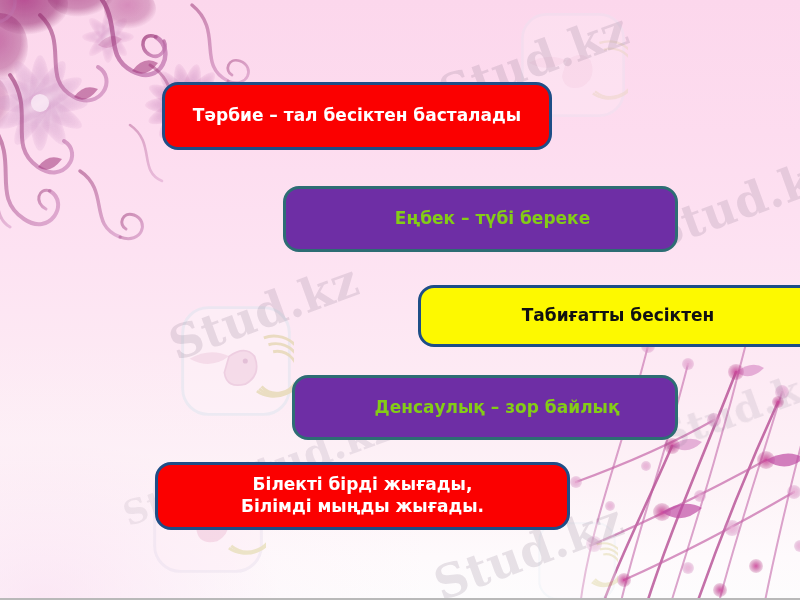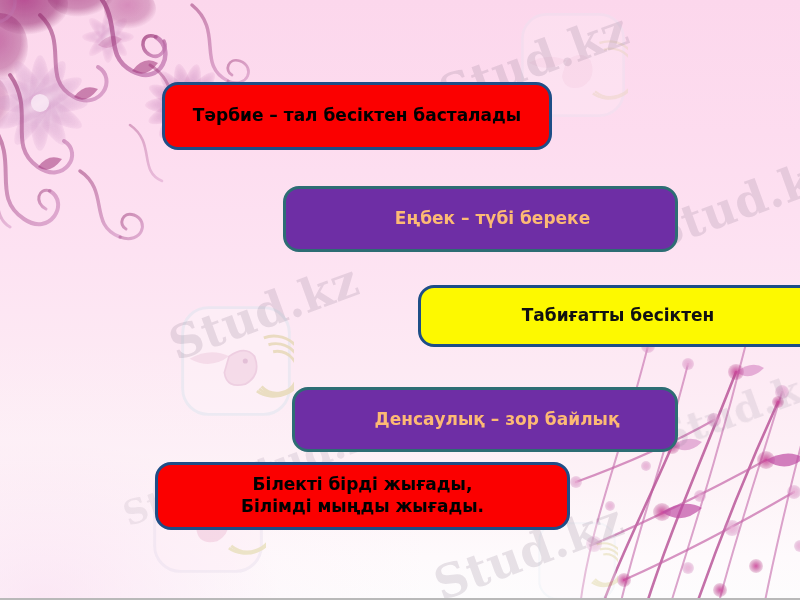--- a/index.html
+++ b/index.html
@@ -99,38 +99,38 @@
     justify-content: center;
     text-align: center;
     line-height: 1.28;
     font-size: 17px;
     font-weight: bold;
     padding: 4px 16px;
   }
   .box-red {
     background: #fb0000;
     border: 3px solid #1e4e87;
-    color: #000000;
+    color: #ffffff;
   }
   .box-purple {
     background: #6e2ea5;
     border: 3px solid #2d6d74;
-    color: #fdba74;
+    color: #84cc16;
     padding-left: 40px;
   }
   .box-yellow {
     background: #fdf900;
     border: 3px solid #1e4e87;
     color: #111111;
   }
 
   #box-1 { left: 162px; top: 82px;  width: 390px; height: 68px; }
   #box-2 { left: 283px; top: 186px; width: 395px; height: 66px; }
   #box-3 { left: 418px; top: 285px; width: 400px; height: 62px; }
-  #box-4 { left: 292px; top: 375px; width: 386px; height: 65px; margin-top: 12px; }
+  #box-4 { left: 292px; top: 375px; width: 386px; height: 65px; }
   #box-5 { left: 155px; top: 462px; width: 415px; height: 68px; }
 
   .box-text { white-space: pre-line; display: block; }
 </style>
 </head>
 <body>
 
 <div id="slide">
 
   <svg id="deco-topleft" class="bg-layer" viewBox="0 0 330 330" xmlns="http://www.w3.org/2000/svg">

